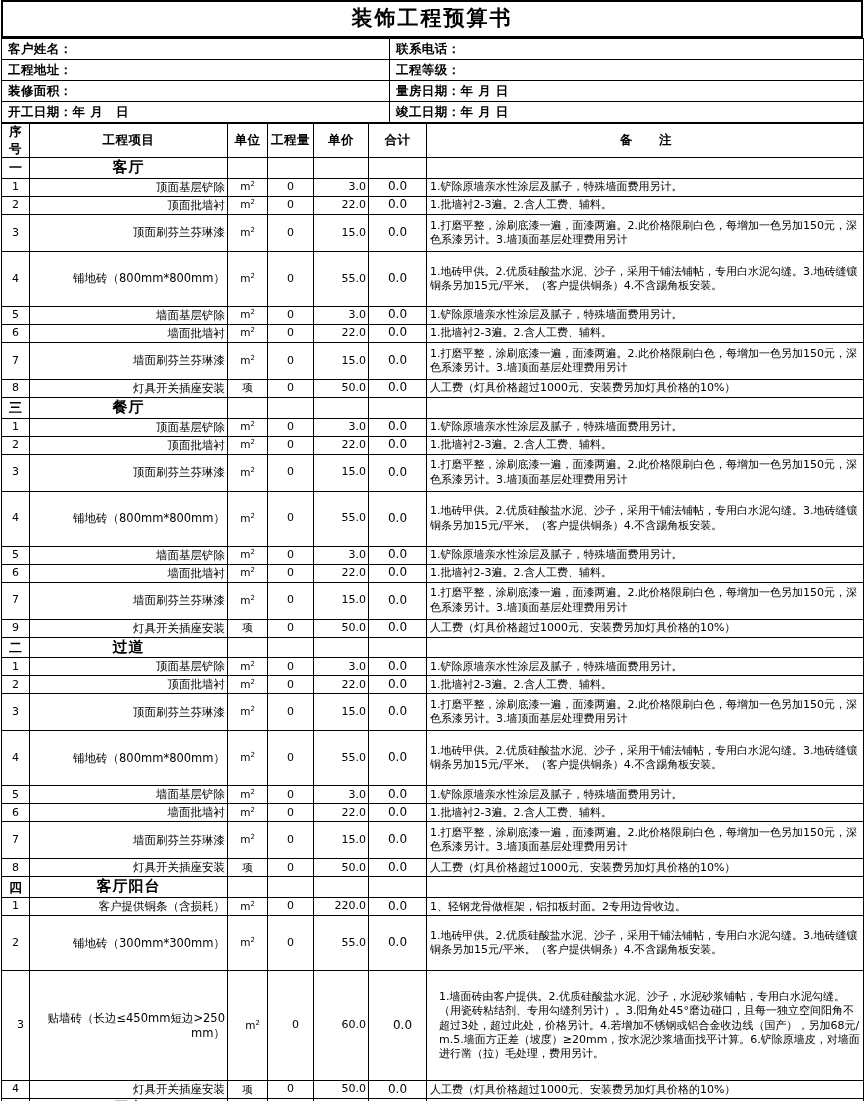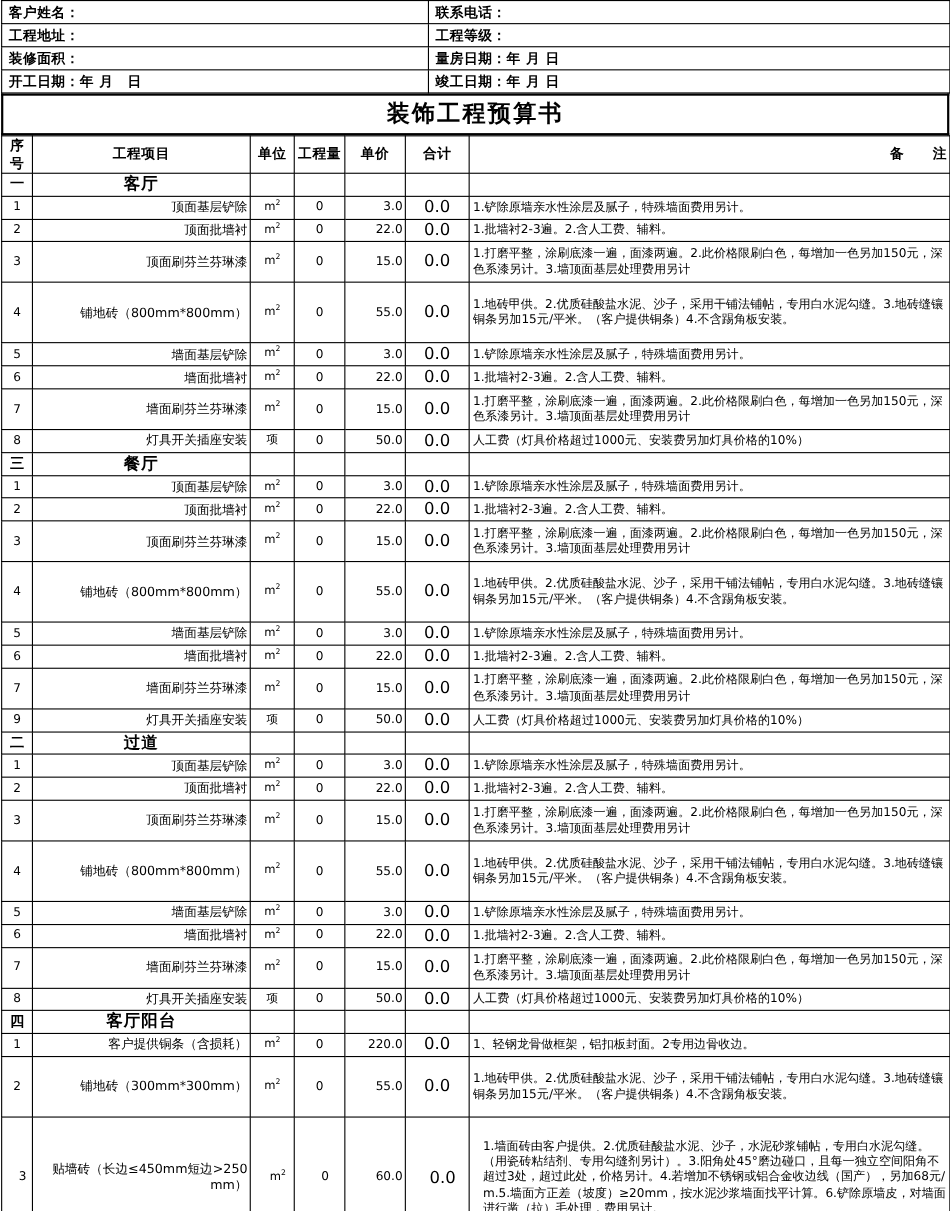--- a/index.html
+++ b/index.html
@@ -39,47 +39,55 @@
     letter-spacing:.4px;
   }
   
   .colhead td{
     font-weight:bold;
     text-align:center;
     height:21px;
     font-size:12.5px;
     letter-spacing:.5px;
   }
-  .colhead td.remark-head{text-align:right;padding-left:4px;border-radius:17px;}
+  .colhead td.remark-head{text-align:center;padding-left:4px;border-radius:17px;}
   
   .sec-no{text-align:center;font-weight:bold;font-size:13px;}
   .sec-name{text-align:center;font-weight:bold;font-size:15px;letter-spacing:1px;}
   
   .c-no{text-align:center;font-size:11px;}
   .c-item{text-align:right;font-size:11.5px;}
   .c-unit{text-align:center;font-size:10.5px;}
   .c-qty{text-align:center;font-size:11px;}
   .c-price{text-align:right;font-size:11px;}
-  .c-total{text-align:center;font-size:15px;}
+  .c-total{text-align:center;font-size:12px;}
   .c-remark{
     text-align:left;font-size:11px;line-height:1.30;
     padding:1px 3px;vertical-align:middle;
   }
   .h1{height:18px;}
   .h2{height:37px;}
   .h3{height:55px;}
   .h6{height:110px;padding-left:12px;}
   sup{font-size:7px;vertical-align:super;line-height:0;}
 </style>
 </head>
 <body>
 
 <div class="sheet">
 
   <table>
+    <tbody>
+        <tr>
+      <td class="title-cell">装饰工程预算书</td>
+    </tr>
+  </tbody>
+    </table>
+
+  <table>
     <colgroup>
         <col style="width:388px">
         <col style="width:474px">
       </colgroup>
     <tbody id="info-body">
         <tr>
           <td class="info-cell">客户姓名：</td>
           <td class="info-cell">联系电话：</td>
         </tr>
         <tr>
@@ -89,28 +97,20 @@
         <tr>
           <td class="info-cell">装修面积：</td>
           <td class="info-cell">量房日期：年  月  日</td>
         </tr>
         <tr>
           <td class="info-cell">开工日期：年  月　日</td>
           <td class="info-cell">竣工日期：年  月  日</td>
         </tr>
       </tbody>
   </table>
-
-  <table>
-    <tbody>
-        <tr>
-      <td class="title-cell">装饰工程预算书</td>
-    </tr>
-  </tbody>
-    </table>
 
   <table>
     <colgroup>
       <col style="width:28px">
       <col style="width:198px">
       <col style="width:40px">
       <col style="width:46px">
       <col style="width:55px">
       <col style="width:58px">
       <col style="width:437px">

